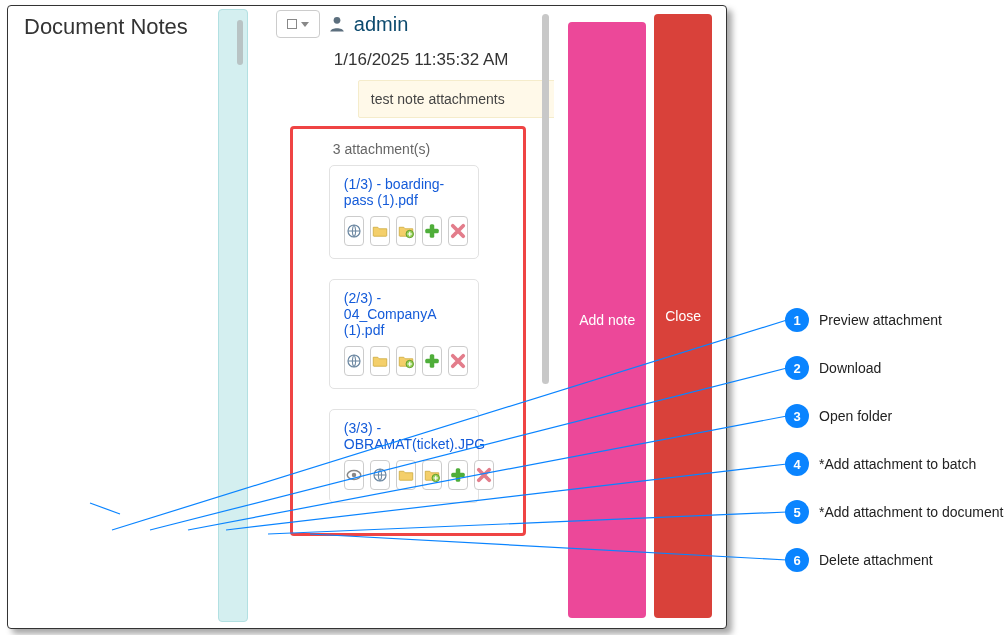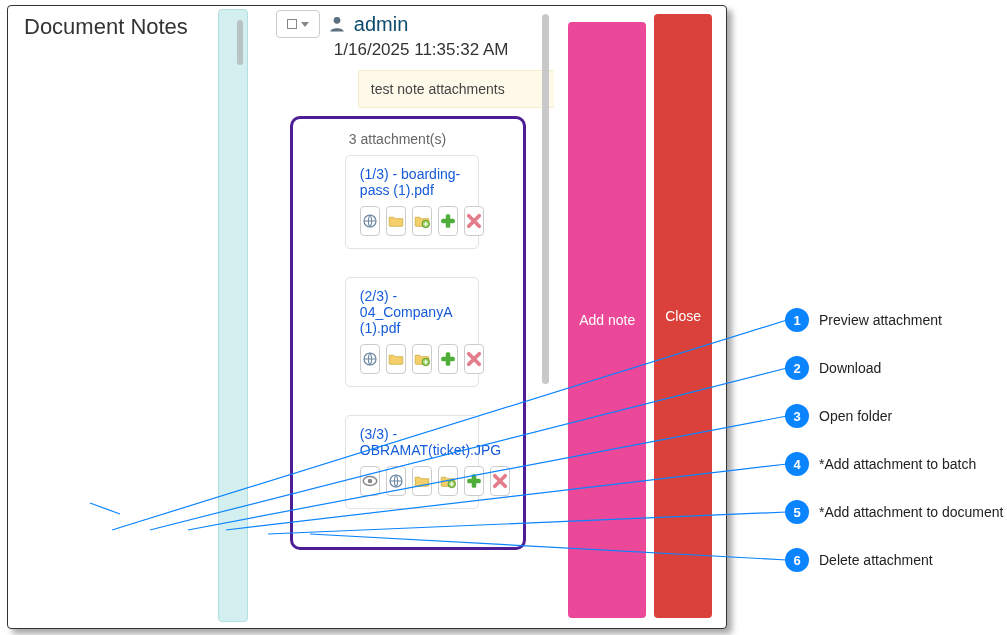--- a/index.html
+++ b/index.html
@@ -81,43 +81,43 @@
     width: 10px; height: 10px; border: 1px solid #888;
   }
   .status-dropdown .caret {
     width:0;height:0;border-left:4px solid transparent;border-right:4px solid transparent;border-top:5px solid #888;
   }
   .user-icon {
     width: 18px; height: 20px; color:#5c6f7e;
     display:inline-flex; align-items:center; justify-content:center;
   }
   .username { font-size: 20px; color:#0c4a6e; }
-  .timestamp { margin-left: 58px; font-size: 17px; color:#333; margin-top:2px; }
+  .timestamp { margin-left: 58px; font-size: 17px; color:#333; margin-top:12px; }
   .note-body {
     margin: 10px 0 8px 82px;
     width: 576px;
     background: #fff9e9;
     border: 1px solid #f5eccb;
     padding: 10px 12px;
     font-size: 14px;
     color: #444;
     border-radius: 2px;
   }
   .attachments-box {
     margin: 4px 14px 0 14px;
-    border: 3px solid #4c1d95;
-    border-radius: 10px;
-    padding: 8px 44px 10px 52px;
+    border: 3px solid #ef4444;
+    border-radius: 4px;
+    padding: 8px 44px 10px 36px;
   }
   .att-count { font-size: 14px; color:#666; margin: 4px 0 8px 4px; }
   .att-card {
     border: 1px solid #e2e2e2;
     border-radius: 5px;
     padding: 10px 14px 12px 14px;
-    margin-bottom: 28px;
+    margin-bottom: 20px;
     background:#fff;
   }
   .att-name { color:#145bd9; font-size:14px; margin-bottom:8px; }
   .att-actions { display:flex; gap:6px; }
   .ibtn {
     width: 32px; height: 30px;
     border:1px solid #ccc; border-radius:4px;
     display:flex; align-items:center; justify-content:center;
     background:#fff; cursor:pointer;
     font-size:16px;

